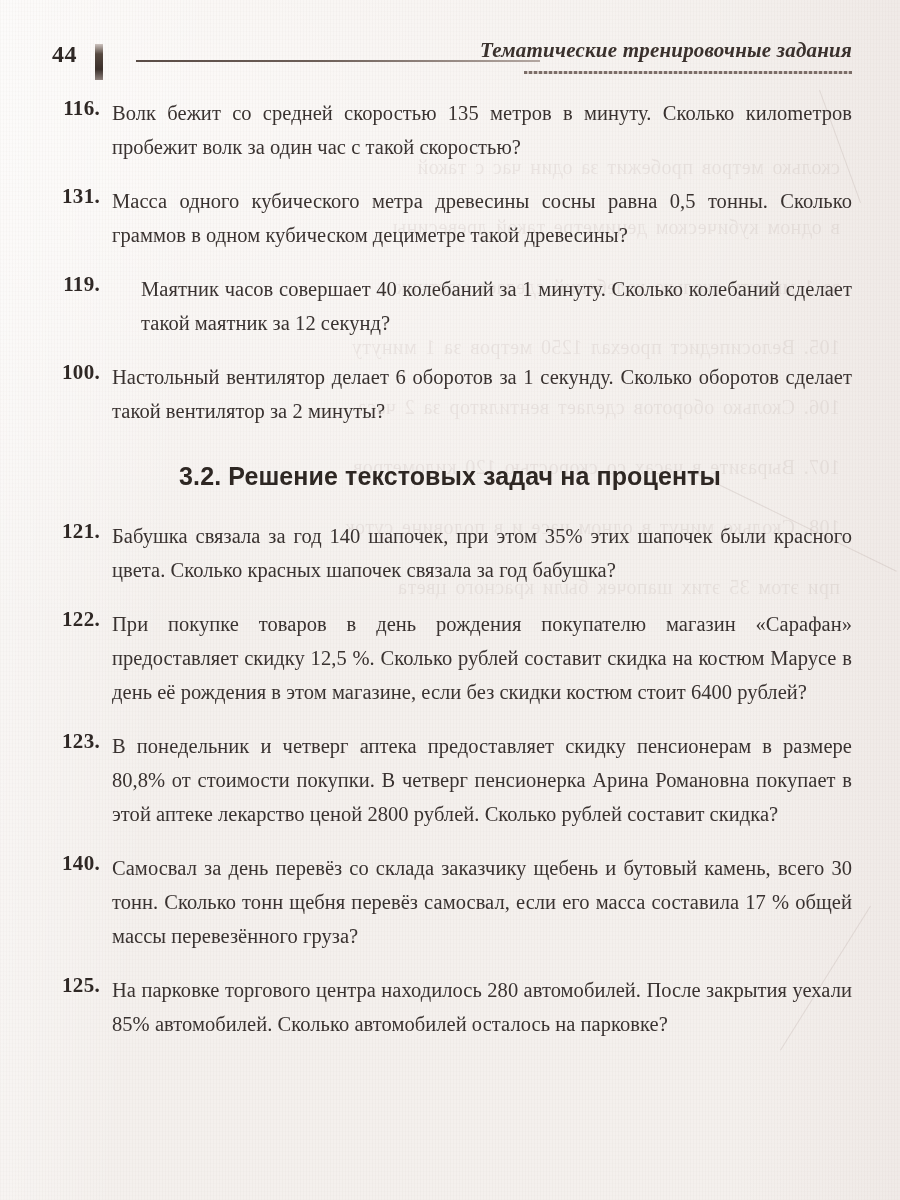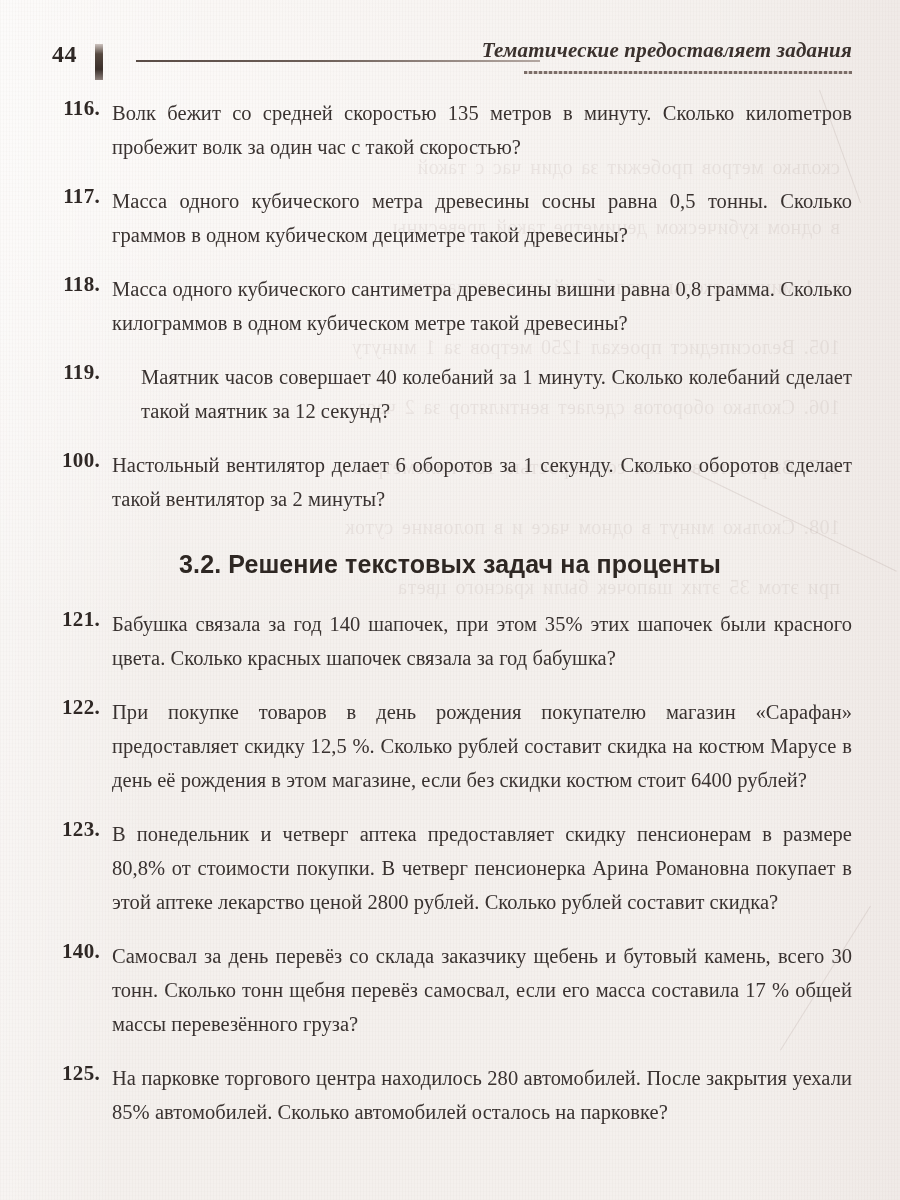--- a/index.html
+++ b/index.html
@@ -194,40 +194,36 @@
   <div class="grain"></div>
 
   <div class="scratch" style="left:690px; top:470px; width:230px; height:1px; transform: rotate(26deg);"></div>
   <div class="scratch" style="left:780px; top:1050px; width:170px; height:1px; transform: rotate(-58deg);"></div>
   <div class="scratch" style="left:820px; top:90px; width:120px; height:1px; transform: rotate(70deg);"></div>
 
   <div class="runhead">
     <div class="folio">44</div>
     <div class="head-bar"></div>
     <div class="head-rule"></div>
-    <div class="head-title">Тематические предоставляет задания</div>
+    <div class="head-title">Тематические тренировочные задания</div>
     <div class="head-underline"></div>
   </div>
 
   <div class="body">
 
     <div class="item">
       <span class="num">116.</span>
       <span class="txt" style="text-align-last: left;">Волк бежит со средней скоростью 135 метров в минуту. Сколько кило­mетров пробежит волк за один час с такой скоростью?</span>
     </div>
 
     <div class="item">
-      <span class="num">117.</span>
+      <span class="num">131.</span>
       <span class="txt" style="text-align-last: left;">Масса одного кубического метра древесины сосны равна 0,5 тон­ны. Сколько граммов в одном кубическом дециметре такой древе­сины?</span>
     </div>
 
-    <div class="item">
-      <span class="num">118.</span>
-      <span class="txt" style="text-align-last: left;">Масса одного кубического сантиметра древесины вишни равна 0,8 грамма. Сколько килограммов в одном кубическом метре такой древесины?</span>
-    </div>
 
     <div class="item">
       <span class="num">119.</span>
       <span class="txt" style="text-align-last: left; margin-left: 29px;">Маятник часов совершает 40 колебаний за 1 минуту. Сколько колеба­ний сделает такой маятник за 12 секунд?</span>
     </div>
 
     <div class="item">
       <span class="num">100.</span>
       <span class="txt" style="text-align-last: left;">Настольный вентилятор делает 6 оборотов за 1 секунду. Сколько обо­ротов сделает такой вентилятор за 2 минуты?</span>
     </div>

